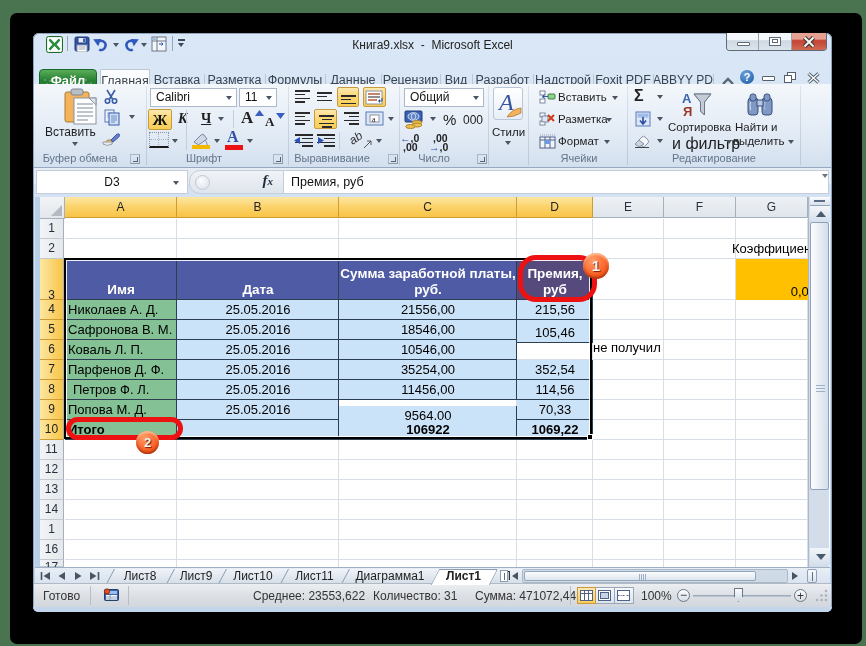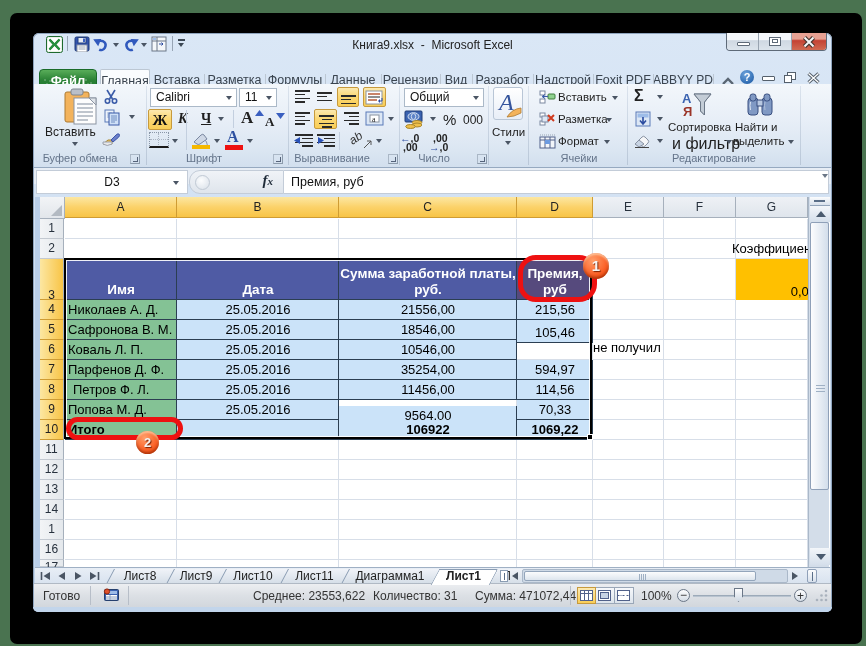--- a/index.html
+++ b/index.html
@@ -568,21 +568,21 @@
       <div class="cell cc" style="top:41px;">21556,00</div>
       <div class="cell cc" style="top:61px;">18546,00</div>
       <div class="cell cc" style="top:81px;">10546,00</div>
       <div class="cell cc" style="top:101px;">35254,00</div>
       <div class="cell cc" style="top:121px;">11456,00</div>
       <div class="cell cc" style="top:147px;">9564,00</div>
       <div class="cell cc" style="top:161px;font-weight:bold;">106922</div>
       <div class="cell cd" style="top:41px;">215,56</div>
       <div class="cell cd" style="top:61px;">185,46</div>
       <div class="cell cd" style="top:64px;">105,46</div>
-      <div class="cell cd" style="top:101px;">594,97</div>
+      <div class="cell cd" style="top:101px;">352,54</div>
       <div class="cell cd" style="top:121px;">114,56</div>
       <div class="cell cd" style="top:141px;">70,33</div>
       <div class="cell cd" style="top:161px;font-weight:bold;">1069,22</div>
 
       <div class="abs" style="left:-1px;top:-1px;width:528px;height:181px;border:2px solid #000;box-shadow:inset 0 0 0 1px rgba(255,255,255,0.9);"></div>
       <div class="abs" style="left:522px;top:175px;width:6px;height:6px;background:#000;border:1.5px solid #fff;"></div>
     </div>
 
     <div class="abs" id="vsb" style="left:773px;top:0;width:21px;height:370px;background:#d3dde9;border-left:1px solid #aab8c9;">
       <div class="abs" style="left:1px;top:0;width:20px;height:9px;background:linear-gradient(#fbfcfd,#d8e1ec);border-bottom:1px solid #93a5bb;">

